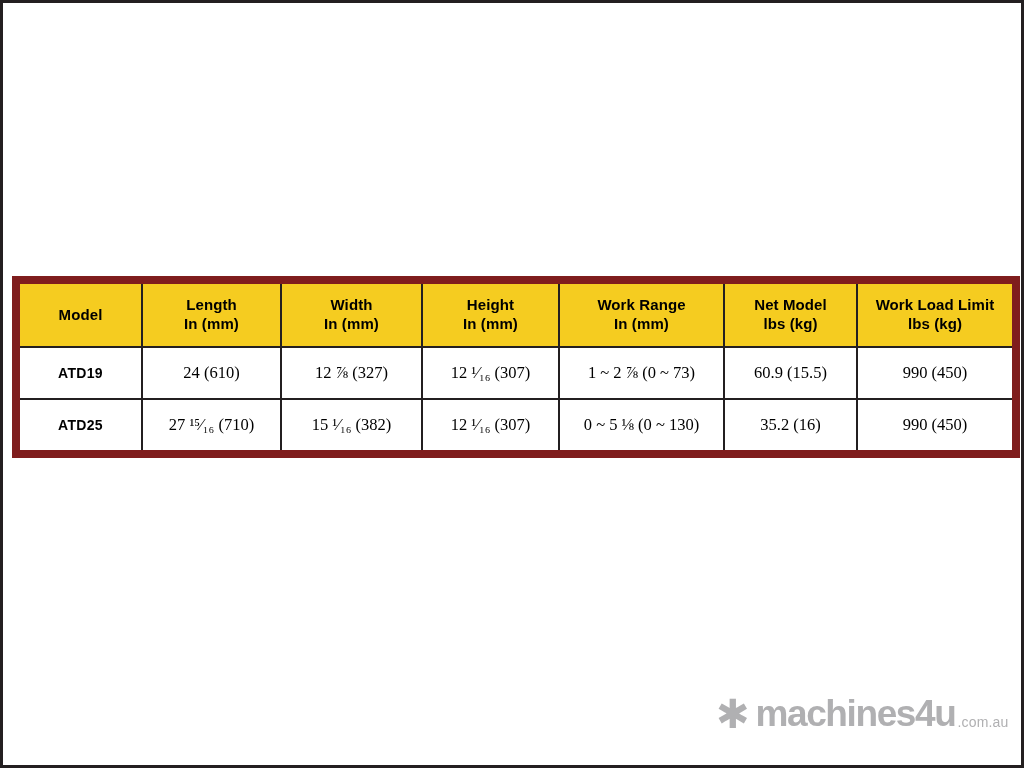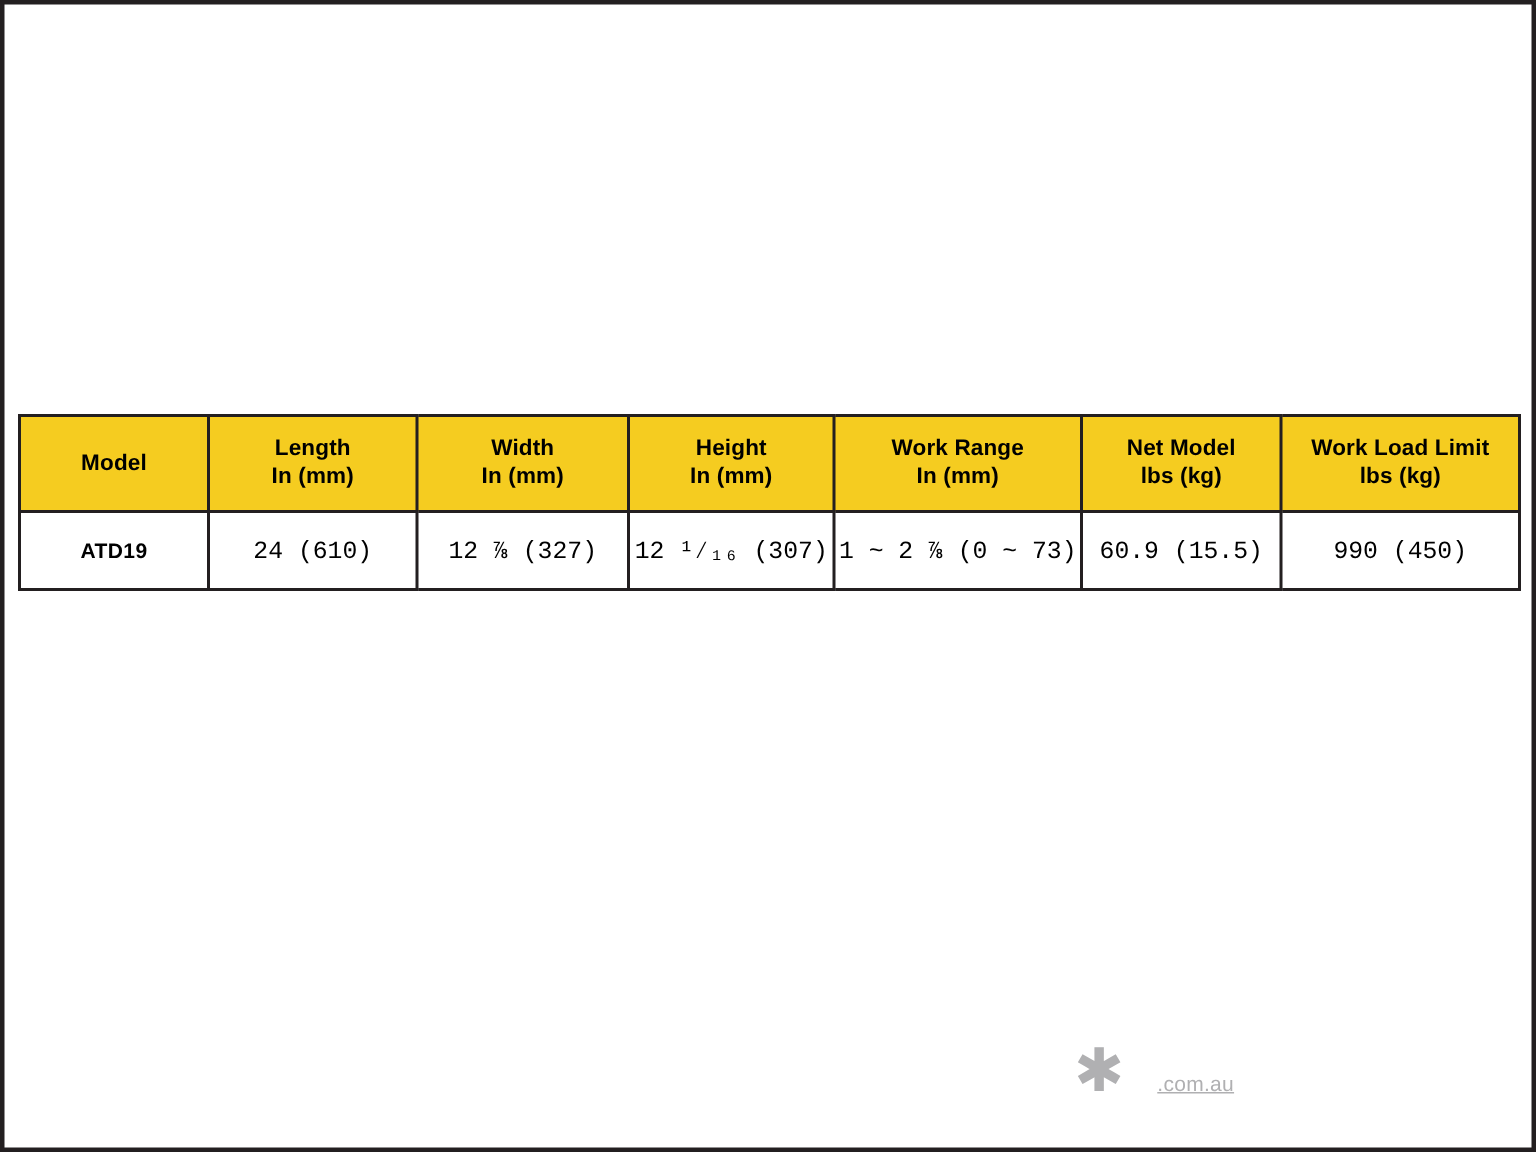--- a/index.html
+++ b/index.html
@@ -25,21 +25,21 @@
   .spec-table-wrap {
     position: absolute;
     left: 12px;
     top: 276px;
     width: 1000px;
   }
   table.spec-table {
     border-collapse: collapse;
     width: 1000px;
     table-layout: fixed;
-    border: 2px solid #7f1d1d;
+    border: 8px solid #7f1d1d;
   }
   table.spec-table th,
   table.spec-table td {
     border: 2px solid #231f20;
     text-align: center;
     vertical-align: middle;
     color: #000000;
     padding: 0;
   }
   table.spec-table thead th {
@@ -49,21 +49,21 @@
     line-height: 1.25;
     height: 62px;
     letter-spacing: 0.1px;
   }
   table.spec-table thead th .hdr-line {
     display: block;
   }
   table.spec-table tbody td {
     height: 50px;
     font-size: 16.5px;
-    font-family: Liberation Mono, monospace;
+    font-family: Liberation Serif, serif;
     background: #ffffff;
   }
   table.spec-table tbody td.model-cell {
     font-family: "Liberation Sans", sans-serif;
     font-weight: bold;
     font-size: 14px;
     letter-spacing: 0.3px;
   }
   
   col.c-model  { width: 126px; }
@@ -94,24 +94,23 @@
     font-size: 37px;
     font-weight: bold;
     letter-spacing: -1.4px;
     color: #b0b0b2;
     line-height: 38px;
   }
   .watermark .wm-sub {
     font-size: 14px;
     color: #b0b0b2;
     letter-spacing: 0.2px;
-    margin-left: 16px;
+    margin-left: 2px;
     align-self: flex-end;
     padding-bottom: 4px;
-    text-decoration: underline;
   }
 </style>
 </head>
 <body>
 
 <div class="page-border"></div>
 
 <div class="spec-table-wrap">
   <table class="spec-table">
     <colgroup>
@@ -157,20 +156,30 @@
     <tbody>
       <tr>
         <td class="model-cell">ATD19</td>
         <td>24 (610)</td>
         <td>12 ⅞ (327)</td>
         <td>12 ¹⁄₁₆ (307)</td>
         <td>1 ~ 2 ⅞ (0 ~ 73)</td>
         <td>60.9 (15.5)</td>
         <td>990 (450)</td>
       </tr>
+      <tr>
+        <td class="model-cell">ATD25</td>
+        <td>27 ¹⁵⁄₁₆ (710)</td>
+        <td>15 ¹⁄₁₆ (382)</td>
+        <td>12 ¹⁄₁₆ (307)</td>
+        <td>0 ~ 5 ⅛ (0 ~ 130)</td>
+        <td>35.2 (16)</td>
+        <td>990 (450)</td>
+      </tr>
     </tbody>
   </table>
 </div>
 
 <div class="watermark">
   <span class="wm-star">✱</span>
+  <span class="wm-text">machines4u</span>
   <span class="wm-sub">.com.au</span>
 </div>
 
 </body></html>

